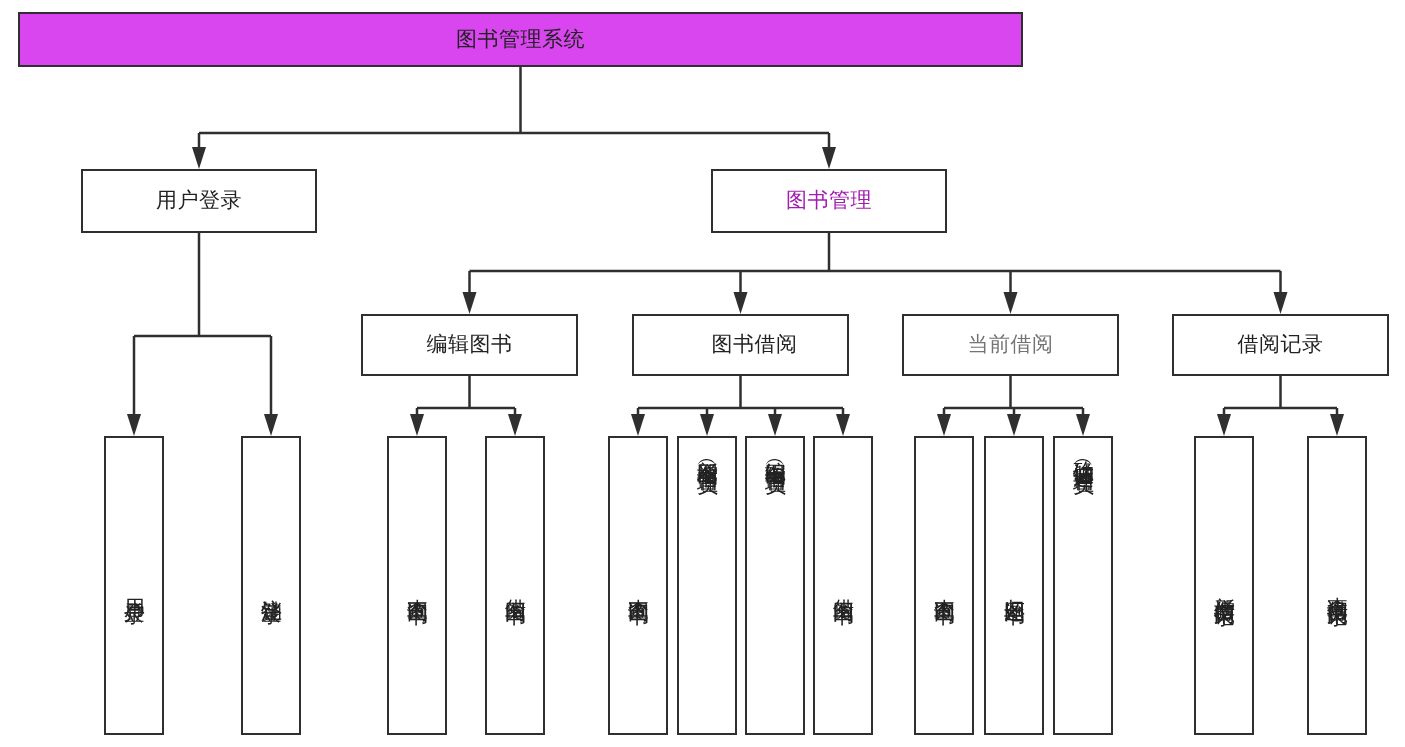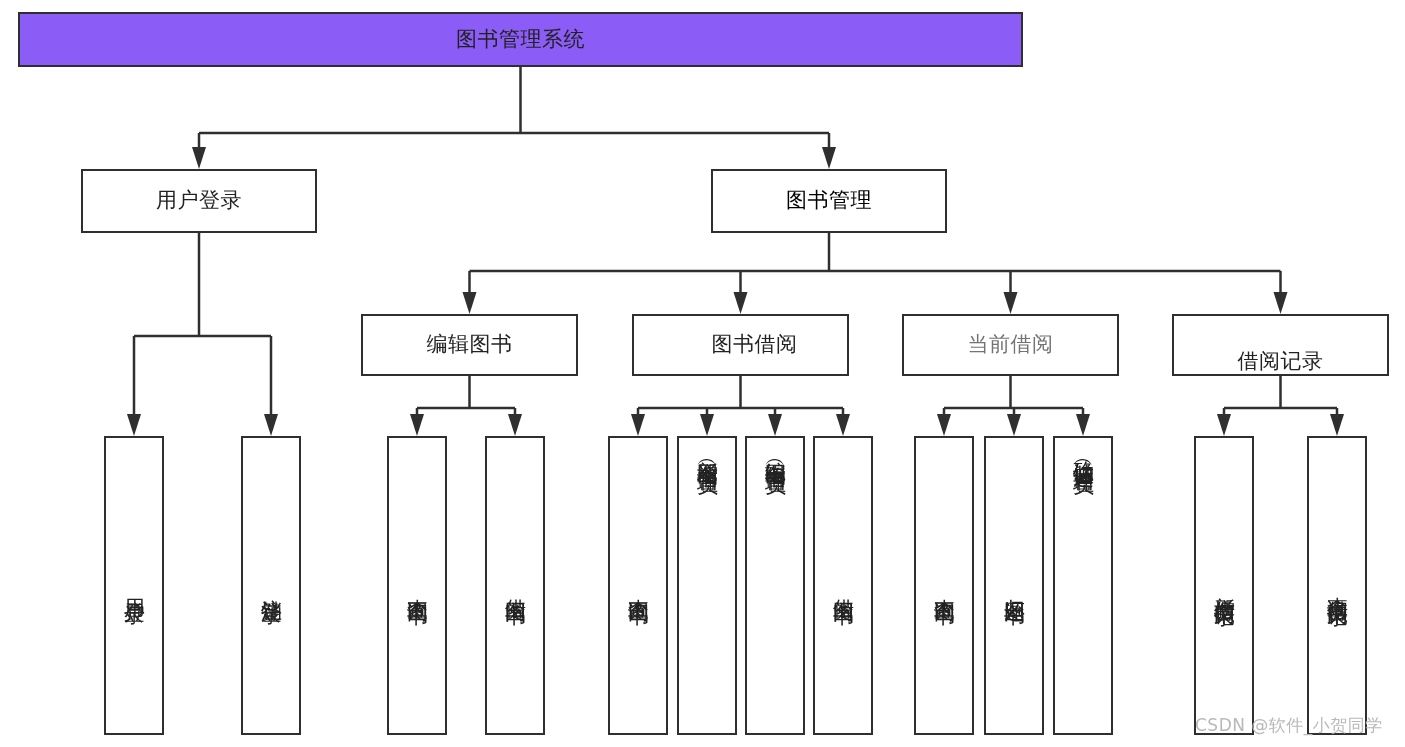--- a/index.html
+++ b/index.html
@@ -119,39 +119,39 @@
       <line x1="1083" y1="408" x2="1083" y2="416" stroke="#2f2f2f" stroke-width="2.5"></line>
       <path d="M 1076 414 L 1090 414 L 1083 436 Z" fill="#2f2f2f"></path>
       <line x1="1280.5" y1="376" x2="1280.5" y2="408" stroke="#2f2f2f" stroke-width="2.5"></line>
       <line x1="1224" y1="408" x2="1337" y2="408" stroke="#2f2f2f" stroke-width="2.5"></line>
       <line x1="1224" y1="408" x2="1224" y2="416" stroke="#2f2f2f" stroke-width="2.5"></line>
       <path d="M 1217 414 L 1231 414 L 1224 436 Z" fill="#2f2f2f"></path>
       <line x1="1337" y1="408" x2="1337" y2="416" stroke="#2f2f2f" stroke-width="2.5"></line>
       <path d="M 1330 414 L 1344 414 L 1337 436 Z" fill="#2f2f2f"></path>
     </svg>
   <div id="nodes-layer">
-      <div class="node" style="left: 18px; top: 12px; width: 1005px; height: 55px; background: #8b5cf6; border-color: rgb(47, 47, 47);">
+      <div class="node" style="left: 18px; top: 12px; width: 1005px; height: 55px; background: #d946ef; border-color: rgb(47, 47, 47);">
         <span class="node-label" style="color: rgb(34, 34, 34);">图书管理系统</span>
       </div>
       <div class="node" style="left: 81px; top: 169px; width: 236px; height: 64px; background: rgb(255, 255, 255); border-color: rgb(47, 47, 47);">
         <span class="node-label" style="color: rgb(34, 34, 34);">用户登录</span>
       </div>
       <div class="node" style="left: 711px; top: 169px; width: 236px; height: 64px; background: rgb(255, 255, 255); border-color: rgb(47, 47, 47);">
-        <span class="node-label" style="color: #000000;">图书管理</span>
+        <span class="node-label" style="color: #a21caf;">图书管理</span>
       </div>
       <div class="node" style="left: 361px; top: 314px; width: 217px; height: 62px; background: rgb(255, 255, 255); border-color: rgb(47, 47, 47);">
         <span class="node-label" style="color: rgb(34, 34, 34);">编辑图书</span>
       </div>
       <div class="node" style="left: 632px; top: 314px; width: 217px; height: 62px; background: rgb(255, 255, 255); border-color: rgb(47, 47, 47);">
         <span class="node-label" style="color: rgb(34, 34, 34); margin-left: 28px;">图书借阅</span>
       </div>
       <div class="node" style="left: 902px; top: 314px; width: 217px; height: 62px; background: rgb(255, 255, 255); border-color: rgb(47, 47, 47);">
         <span class="node-label" style="color: #737373;">当前借阅</span>
       </div>
-      <div class="node" style="left: 1172px; top: 314px; width: 217px; height: 62px; background: rgb(255, 255, 255); border-color: rgb(47, 47, 47); align-items: flex-end;">
+      <div class="node" style="left: 1172px; top: 314px; width: 217px; height: 62px; background: rgb(255, 255, 255); border-color: rgb(47, 47, 47);">
         <span class="node-label" style="color: rgb(34, 34, 34);">借阅记录</span>
       </div>
       <div class="node vertical centered" style="left: 104px; top: 436px; width: 60px; height: 299px; background: rgb(255, 255, 255); border-color: rgb(47, 47, 47);">
         <span class="node-label" style="color: rgb(34, 34, 34);">用户登录</span>
       </div>
       <div class="node vertical centered" style="left: 241px; top: 436px; width: 60px; height: 299px; background: rgb(255, 255, 255); border-color: rgb(47, 47, 47);">
         <span class="node-label" style="color: rgb(34, 34, 34);">注销登录</span>
       </div>
       <div class="node vertical centered" style="left: 387px; top: 436px; width: 60px; height: 299px; background: rgb(255, 255, 255); border-color: rgb(47, 47, 47);">
         <span class="node-label" style="color: rgb(34, 34, 34);">查询图书</span>
@@ -180,14 +180,13 @@
       <div class="node vertical" style="left: 1053px; top: 436px; width: 60px; height: 299px; background: rgb(255, 255, 255); border-color: rgb(47, 47, 47);">
         <span class="node-label" style="color: rgb(34, 34, 34);">确认归还（管理员）</span>
       </div>
       <div class="node vertical centered" style="left: 1194px; top: 436px; width: 60px; height: 299px; background: rgb(255, 255, 255); border-color: rgb(47, 47, 47);">
         <span class="node-label" style="color: rgb(34, 34, 34);">新增借阅记录</span>
       </div>
       <div class="node vertical centered" style="left: 1307px; top: 436px; width: 60px; height: 299px; background: rgb(255, 255, 255); border-color: rgb(47, 47, 47);">
         <span class="node-label" style="color: rgb(34, 34, 34);">查询借阅记录</span>
       </div>
     </div>
-  <div class="watermark" style="left: 1195px; top: 714px; color: rgb(185, 185, 185);">CSDN @软件_小贺同学</div>
 </div>
 
 </body></html>

